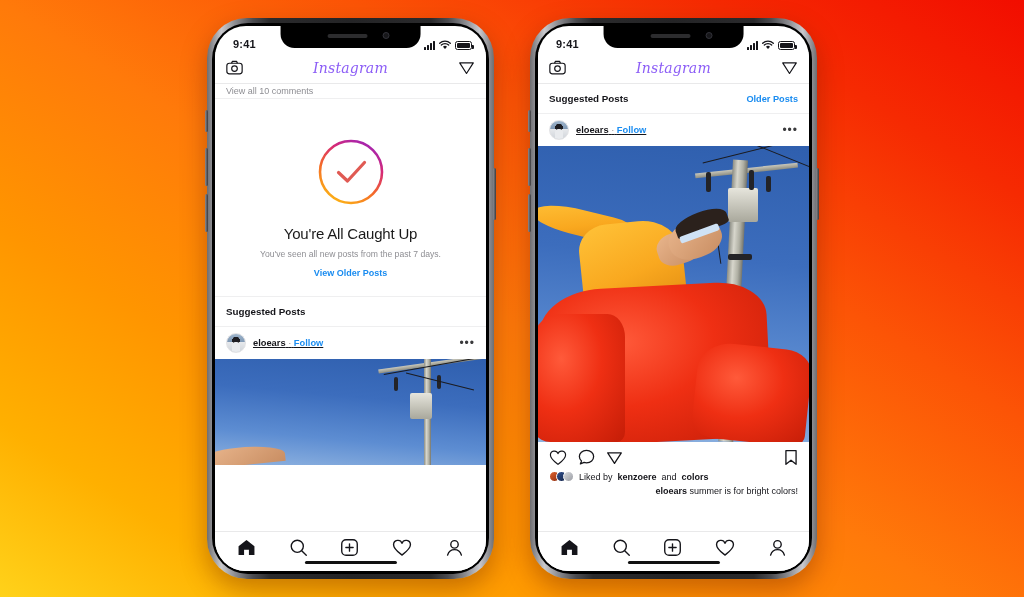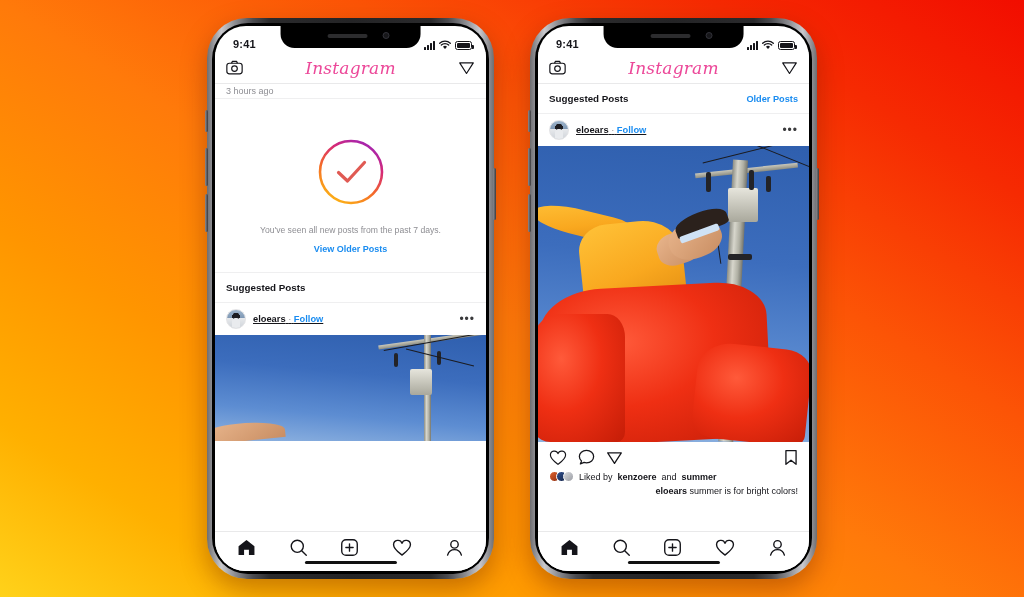--- a/index.html
+++ b/index.html
@@ -80,21 +80,21 @@
                  background:#15151a; border-radius:0 1px 1px 0; }
   .batt i { position:absolute; inset:1.2px; background:#15151a; border-radius:1px; display:block; }
 
   
   .ig-header {
     height: 32px; display: flex; align-items: center; justify-content: space-between;
     padding: 0 11px; border-bottom: 1px solid #e9e9ea; background: #fff;
   }
   .logo {
     font-family: "DejaVu Serif", serif; font-style: italic; font-weight: 400;
-    font-size: 17px; color: #ec4899; letter-spacing: .2px;
+    font-size: 14px; color: #8b5cf6; letter-spacing: .2px;
   }
 
   
   .feed { background:#fff; }
   .cap { padding: 5px 11px 0; font-size: 9px; color:#1a1a1a; line-height:1.45; }
   .cap b { font-weight: 700; }
   .muted { color:#8e8e93; }
   .row-sub { padding: 2px 11px; font-size: 9px; color:#8e8e93; }
   .divider { height:1px; background:#efeff0; }
 
@@ -214,39 +214,40 @@
           <path d="M6.5 3.5 7.6 1.3h4.8l1.1 2.2" stroke="#15151a" stroke-width="1.4" fill="none" stroke-linejoin="round"></path>
           <circle cx="10" cy="9.8" r="3.3" stroke="#15151a" stroke-width="1.4" fill="none"></circle>
         </svg>
         <div class="logo">Instagram</div>
         <svg width="17" height="17" viewBox="0 0 20 20">
           <path d="M2 4.6h16L10 17 2 4.6z" stroke="#15151a" stroke-width="1.4" fill="none" stroke-linejoin="round"></path>
         </svg>
       </div>
 
       <div class="feed">
-        <div class="row-sub">3 hours ago</div>
+        <div class="row-sub">View all 10 comments</div>
       </div>
       <div class="divider"></div>
 
       <div class="caught">
         <div class="ring">
           <svg width="70" height="70" viewBox="0 0 70 70">
             <defs>
               <linearGradient id="igGrad" x1="0.75" y1="0" x2="0.2" y2="1">
                 <stop offset="0%" stop-color="#a024b5"></stop>
                 <stop offset="28%" stop-color="#d62976"></stop>
                 <stop offset="60%" stop-color="#f4692a"></stop>
                 <stop offset="100%" stop-color="#fdb813"></stop>
               </linearGradient>
             </defs>
             <circle cx="35" cy="35" r="31" fill="none" stroke="url(#igGrad)" stroke-width="2.6"></circle>
             <path d="M22.5 35.5 L31.5 44 L48.5 25.5" fill="none" stroke="#e05a53" stroke-width="3.2" stroke-linecap="round" stroke-linejoin="round"></path>
           </svg>
         </div>
+        <h2>You're All Caught Up</h2>
         <p>You've seen all new posts from the past 7 days.</p>
         <a href="#">View Older Posts</a>
       </div>
       <div class="divider"></div>
 
       <div class="sug-head">
         <span>Suggested Posts</span>
       </div>
       <div class="divider"></div>
       <div class="post-head">
@@ -400,21 +401,21 @@
 
       <div class="likes">
         <div class="stack">
           <span style="background:linear-gradient(140deg,#e0622e,#8e2f12);"></span>
           <span style="background:linear-gradient(140deg,#2f4f8e,#16264a);"></span>
           <span style="background:linear-gradient(140deg,#d7d9dd,#9a9da3);"></span>
         </div>
         <span>Liked by</span>
         <b>kenzoere</b>
         <span>and</span>
-        <b>summer</b>
+        <b>colors</b>
       </div>
 
       <div class="capline">
         <b>eloears</b>
         <span>summer is for bright colors!</span>
       </div>
 
       <div class="tabbar">
         <svg width="19" height="19" viewBox="0 0 22 22">
           <path d="M11 2.2 1.8 9.6v10.2h6.4v-6.1h5.6v6.1h6.4V9.6L11 2.2z" fill="#15151a"></path>

